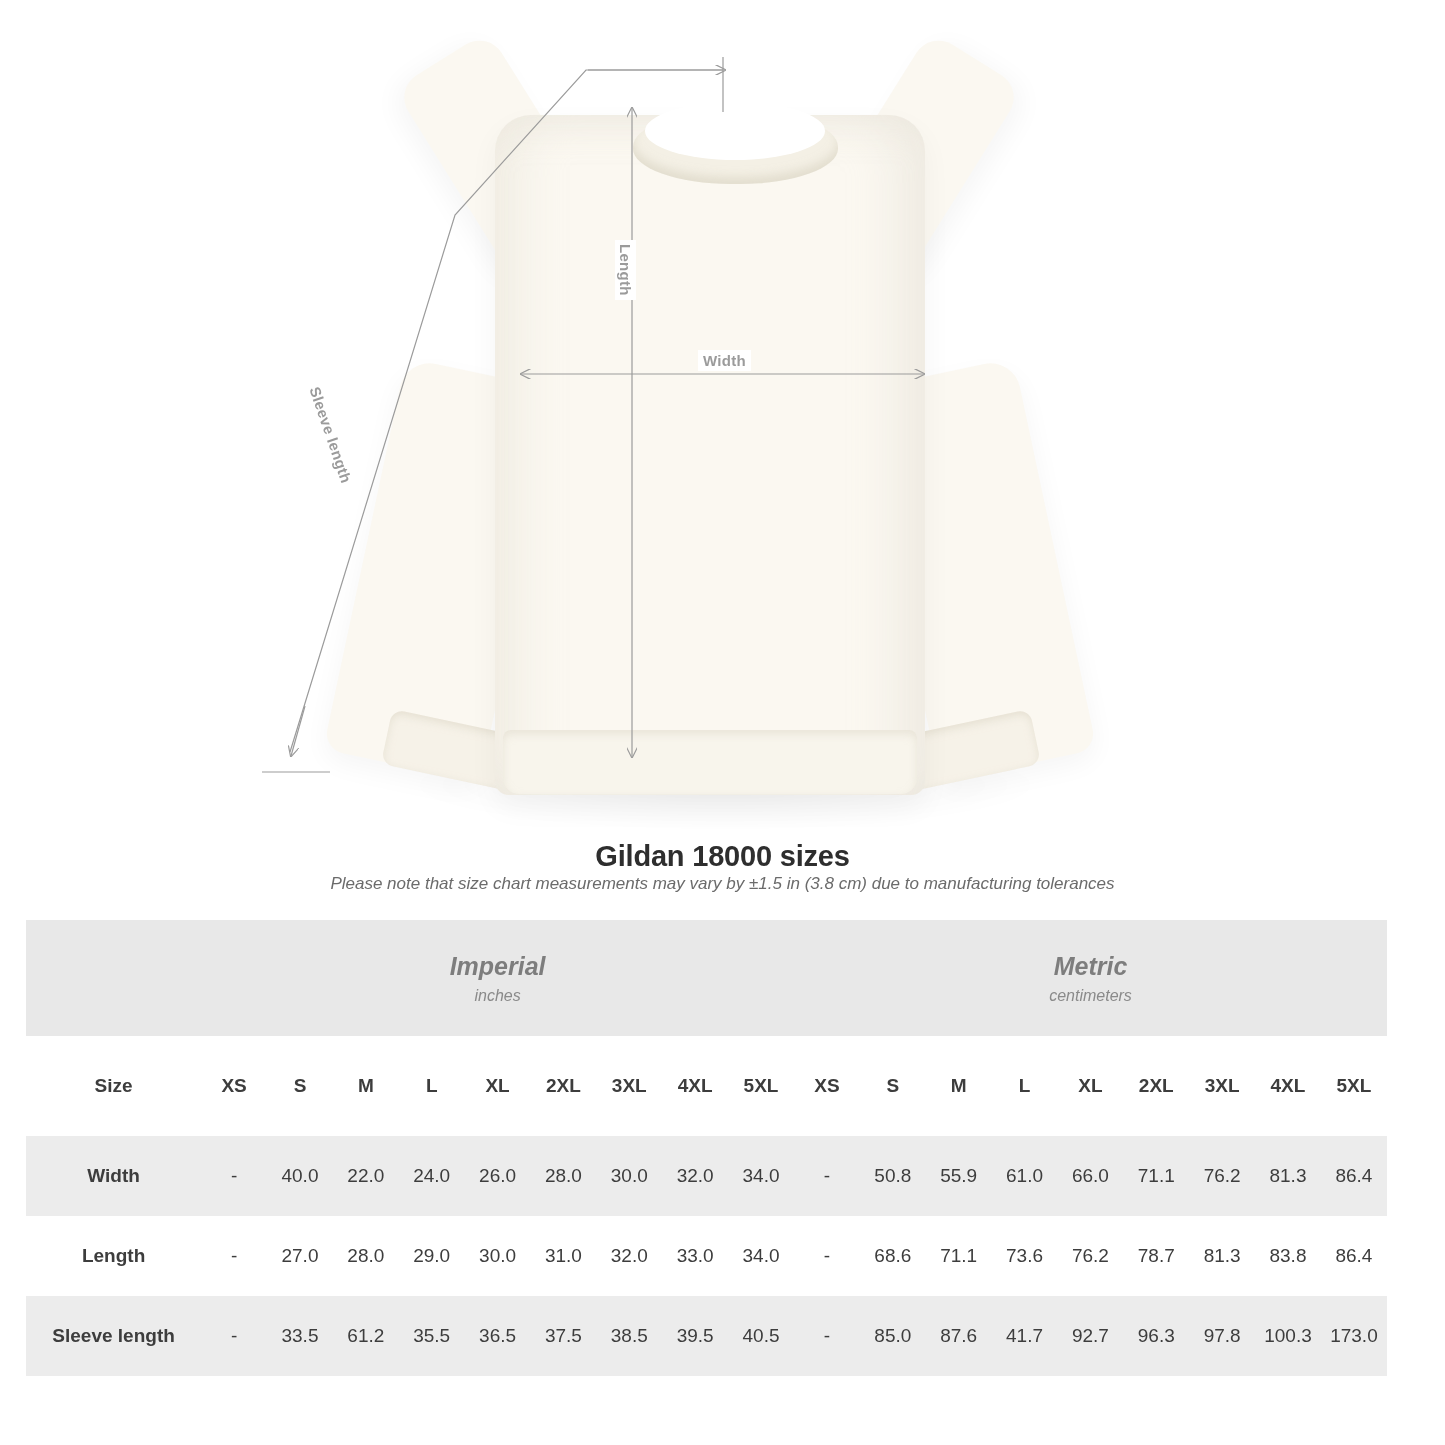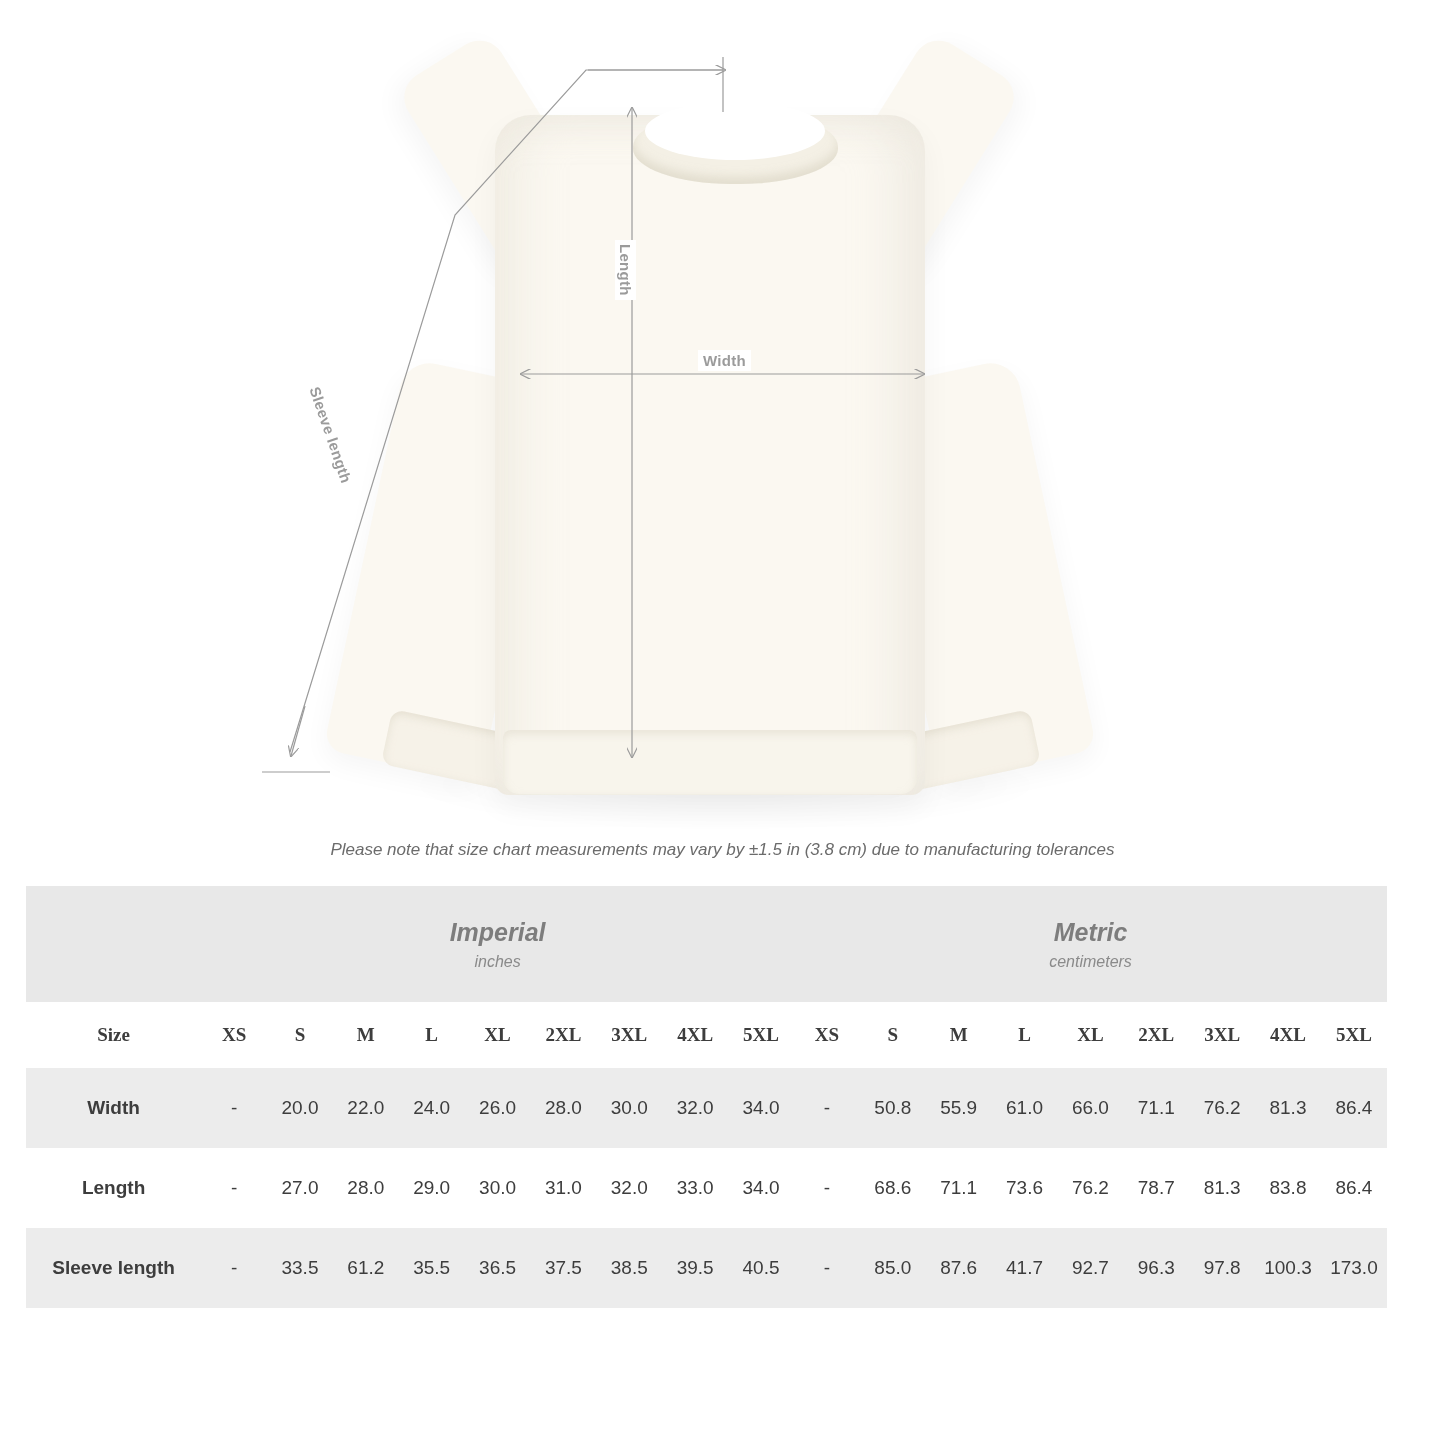--- a/index.html
+++ b/index.html
@@ -224,25 +224,24 @@
     line-height: 1.2;
   }
   .unit-sub {
     font-size: 16px;
     font-style: italic;
     color: #8a8a8a;
     margin-top: 6px;
   }
   .hdr-row td {
     background: #ffffff;
-    height: 66px;
+    height: 100px;
     font-size: 19px;
     font-weight: bold;
     color: #3d3d3d;
-    font-family: Liberation Serif, serif;
   }
   .hdr-row td.rowlabel {
     font-size: 19px;
   }
   .data-row td {
     height: 80px;
     font-size: 19px;
     color: #3d3d3d;
   }
   .row-even td { background: #ececec; }
@@ -292,20 +291,21 @@
     <line x1="305" y1="706" x2="291" y2="756" stroke="#9b9b9b" stroke-width="1.2" marker-end="url(#arrowEnd)"></line>
     <line x1="262" y1="772" x2="330" y2="772" stroke="#9b9b9b" stroke-width="1.2"></line>
   </svg>
 
   <div class="m-label m-length">Length</div>
   <div class="m-label m-width">Width</div>
   <div class="m-label m-sleeve">Sleeve length</div>
 </div>
 
 <div class="title-block">
+  <div class="chart-title">Gildan 18000 sizes</div>
   <div class="chart-note">Please note that size chart measurements may vary by ±1.5 in (3.8 cm) due to manufacturing tolerances</div>
 </div>
 
 <div class="table-wrap">
   <table class="size-table">
     <colgroup>
       <col class="col-label">
       <col class="col-cell">
         <col class="col-cell">
         <col class="col-cell">
@@ -356,21 +356,21 @@
         <td>XL</td>
         <td>2XL</td>
         <td>3XL</td>
         <td>4XL</td>
         <td>5XL</td>
       </tr>
 
       <tr class="data-row row-even">
         <td class="rowlabel">Width</td>
         <td>-</td>
-        <td>20.0</td>
+        <td>40.0</td>
         <td>22.0</td>
         <td>24.0</td>
         <td>26.0</td>
         <td>28.0</td>
         <td>30.0</td>
         <td>32.0</td>
         <td>34.0</td>
         <td>-</td>
         <td>50.8</td>
         <td>55.9</td>

